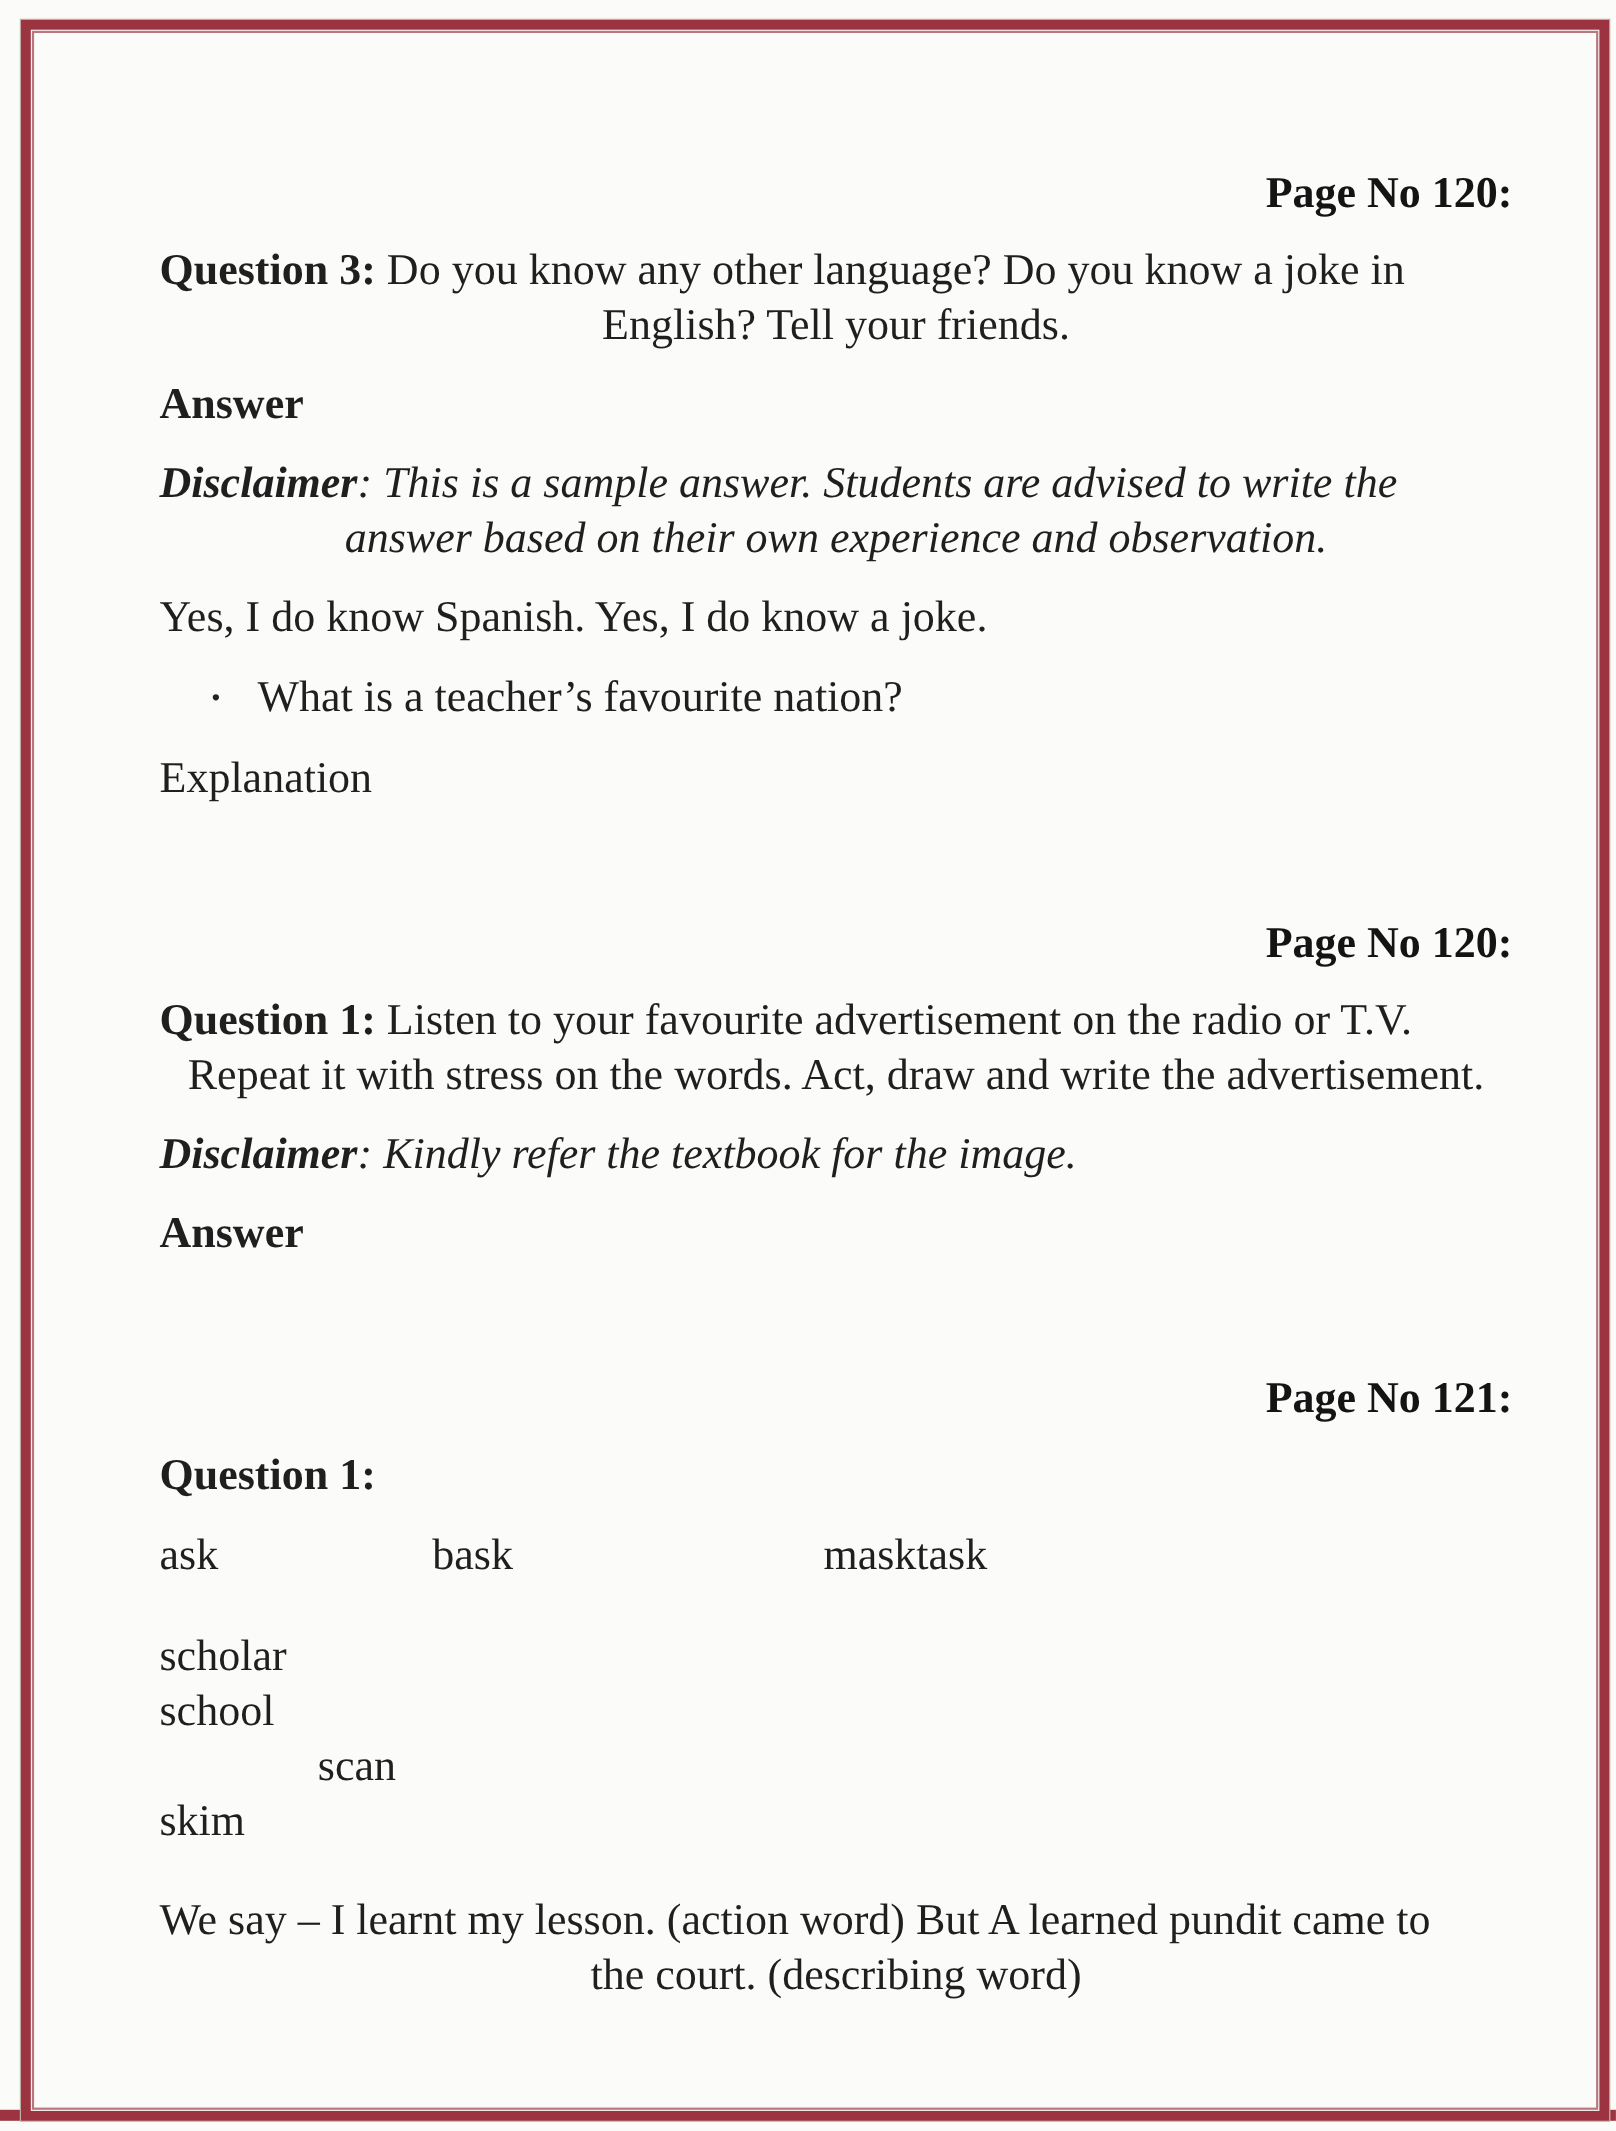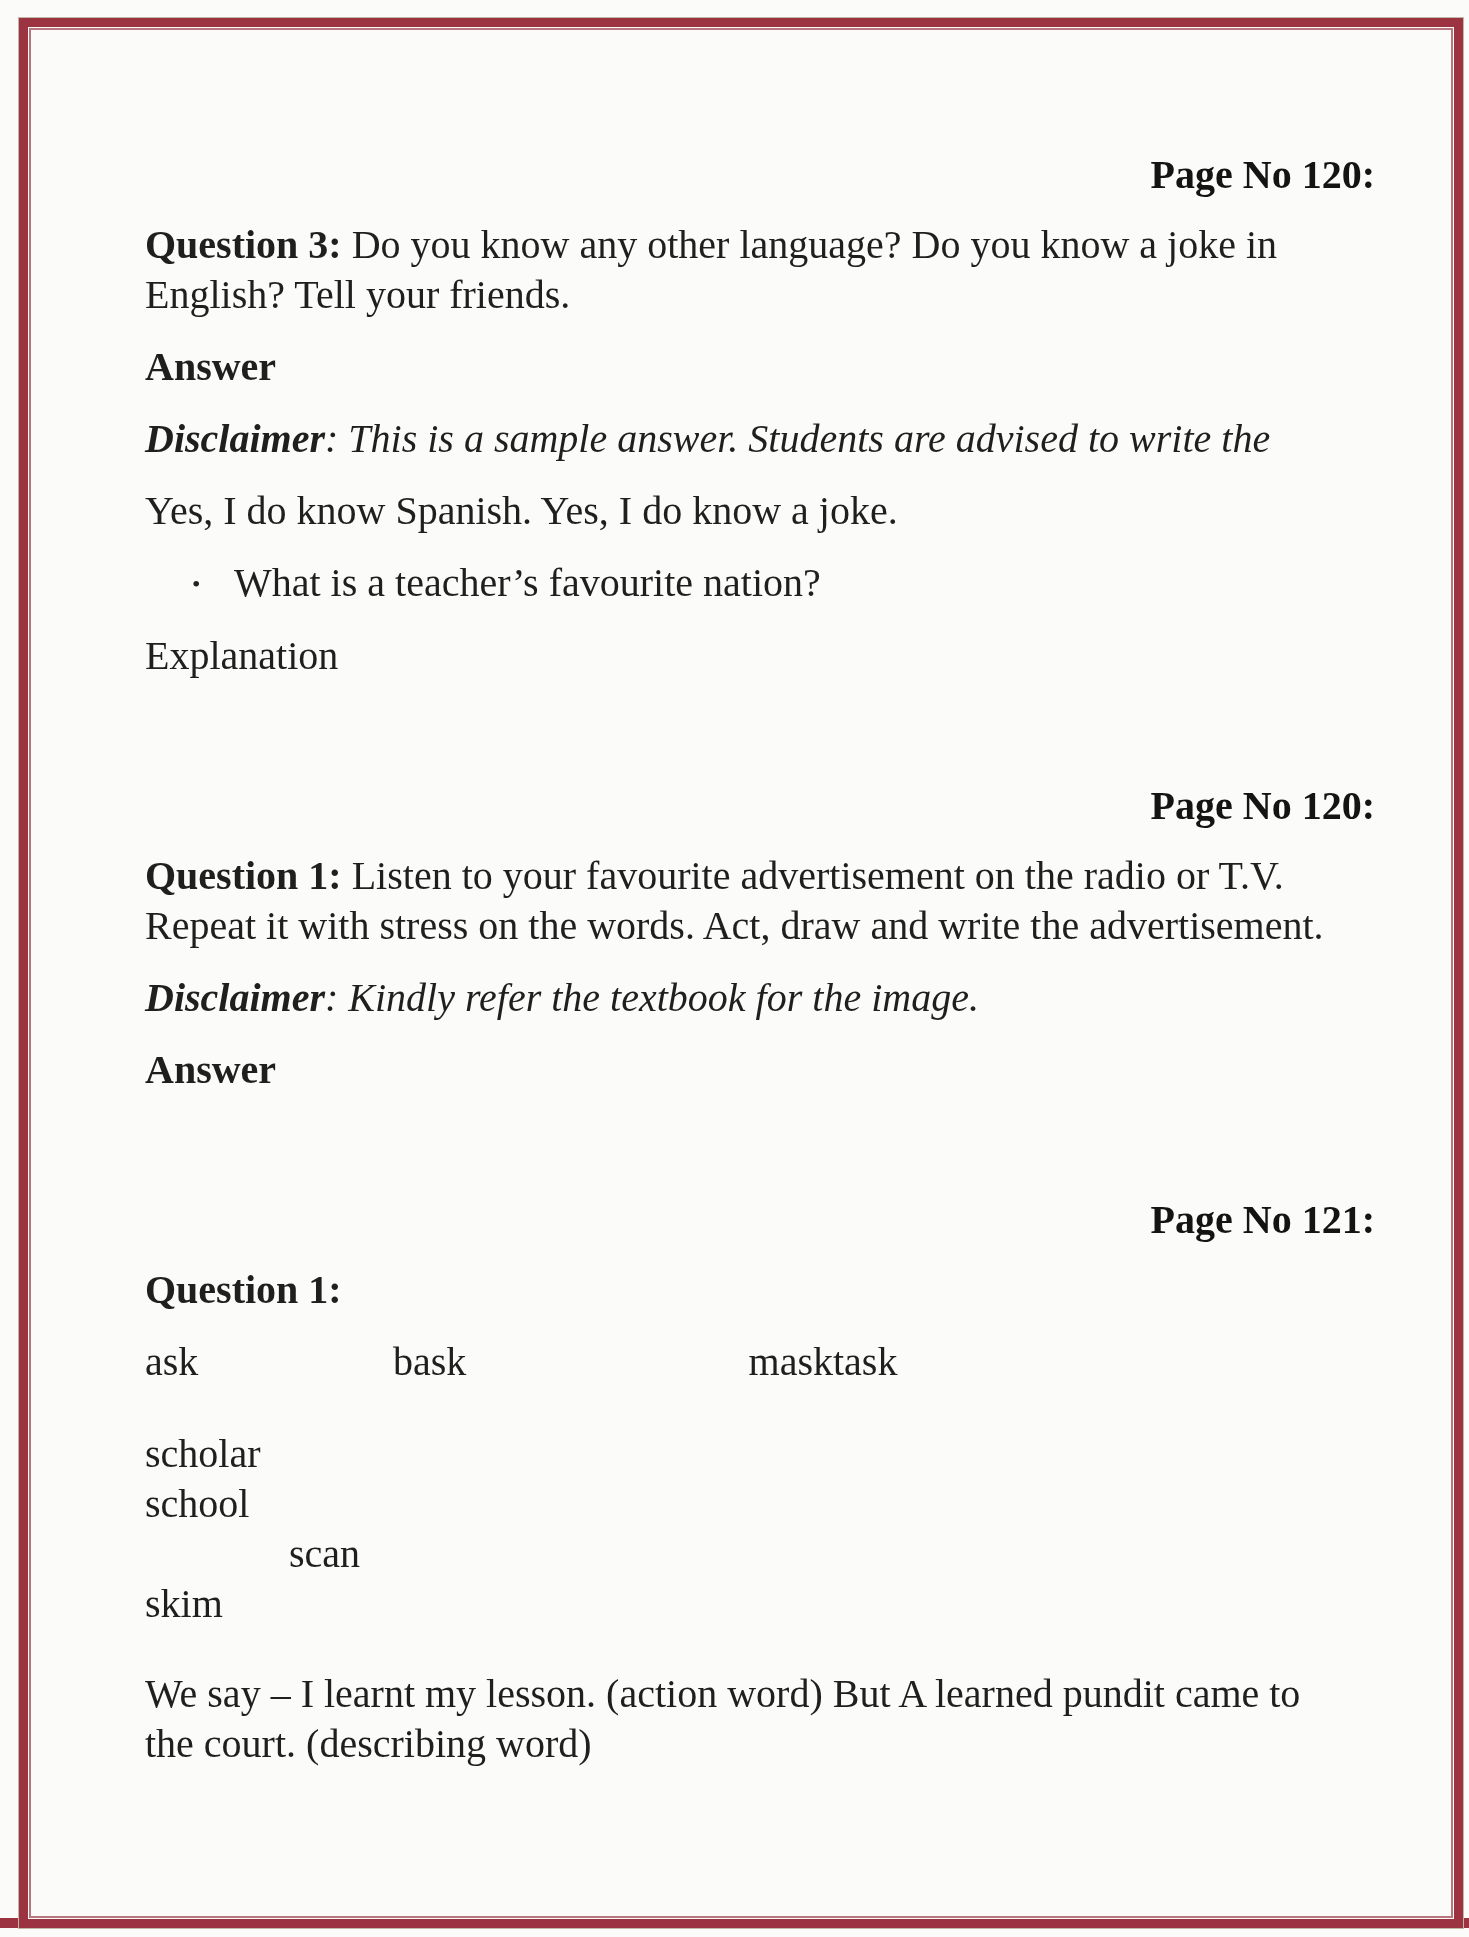--- a/index.html
+++ b/index.html
@@ -59,21 +59,21 @@
     font-size: 40px;
     line-height: 50px;
     margin: 0 0 20px 0;
     color: #141414;
   }
   .mt-section { margin-top: 100px; }
   p { margin: 0 0 22px 0; }
   .b { font-weight: bold; font-style: normal; }
   .disclaimer { font-style: italic; }
   .disclaimer .b { font-style: italic; }
-  .lb { display: block; }
+  .lb { display: block; text-align: center; }
   .bullet-line { padding-left: 47px; }
   .bullet-dot {
     display: inline-block;
     width: 42px;
     font-size: 24px;
     vertical-align: 4px;
     color: #222;
   }
   .word-row {
     display: flex;
@@ -95,21 +95,21 @@
 </div>
 
 <div class="content">
 
   <div class="page-heading">Page No 120:</div>
 
   <p><span class="b">Question 3:</span><span> Do you know any other language? Do you know a joke in</span><span class="lb">English? Tell your friends.</span></p>
 
   <p class="b">Answer</p>
 
-  <p class="disclaimer"><span class="b">Disclaimer</span><span>: This is a sample answer. Students are advised to write the</span></p>
+  <p class="disclaimer"><span class="b">Disclaimer</span><span>: This is a sample answer. Students are advised to write the</span><span class="lb">answer based on their own experience and observation.</span></p>
 
   <p>Yes, I do know Spanish. Yes, I do know a joke.</p>
 
   <p class="bullet-line"><span class="bullet-dot">•</span><span>What is a teacher’s favourite nation?</span></p>
 
   <p>Explanation</p>
 
   <div class="page-heading mt-section">Page No 120:</div>
 
   <p><span class="b">Question 1:</span><span> Listen to your favourite advertisement on the radio or T.V.</span><span class="lb">Repeat it with stress on the words. Act, draw and write the advertisement.</span></p>

